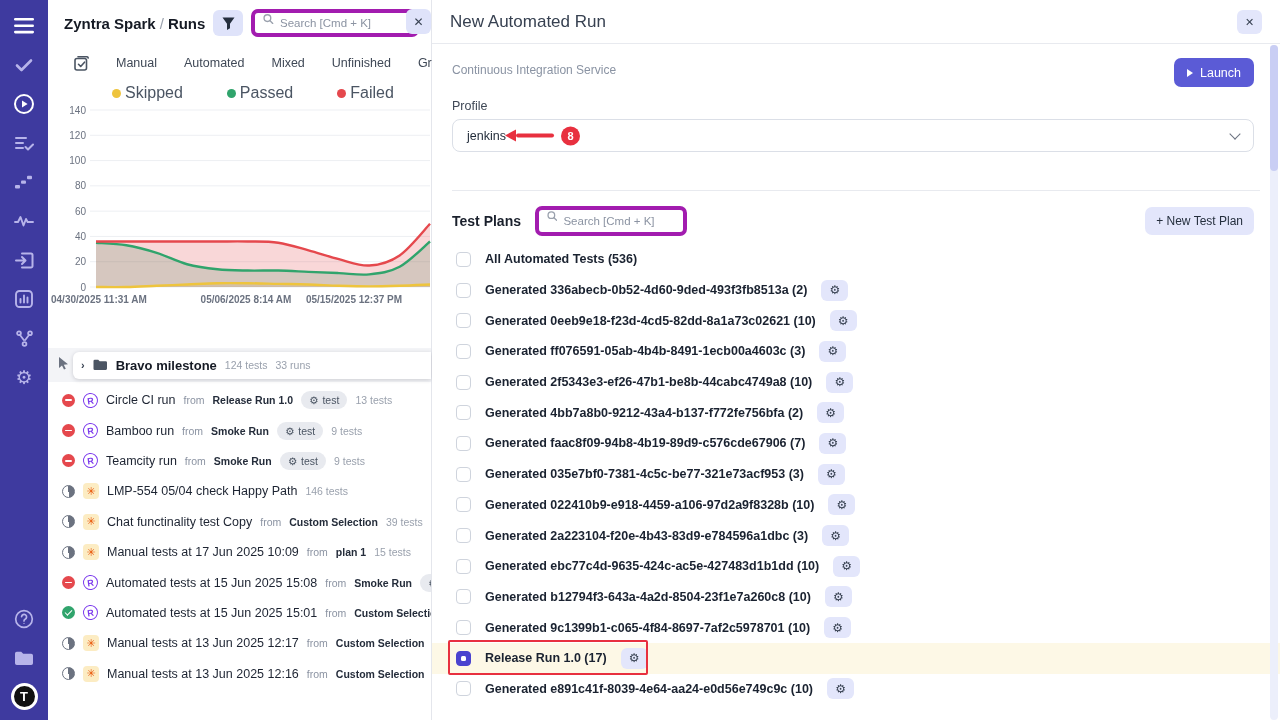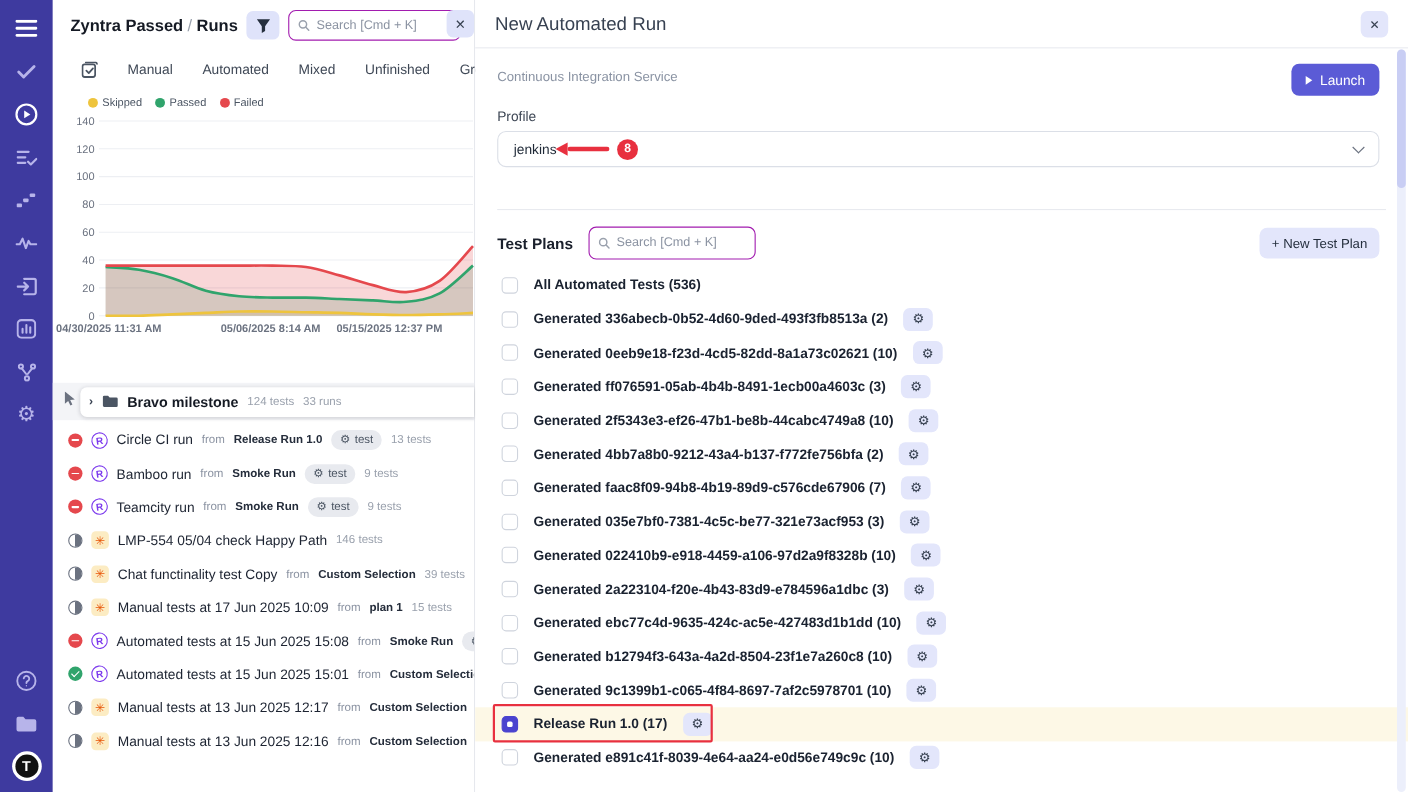--- a/index.html
+++ b/index.html
@@ -21,36 +21,36 @@
     display:flex; align-items:center; justify-content:center; font-size:13px; font-weight:700; }
 
   
   .left-panel { width:384px; flex-shrink:0; background:#fff; border-right:1px solid #e4e6ec;
     display:flex; flex-direction:column; position:relative; }
   .lp-header { height:46px; display:flex; align-items:center; gap:8px; padding:0 12px 0 16px; position:relative; }
   .brand { font-size:15px; font-weight:700; color:#151a24; white-space:nowrap; }
   .brand .sep { color:#9aa1ad; font-weight:400; padding:0 4px; }
   .chip-btn { width:30px; height:26px; border-radius:6px; background:#dfe3fa; display:flex;
     align-items:center; justify-content:center; cursor:pointer; flex-shrink:0; }
-  .search-box { flex:1; height:28px; border:1px solid #a21caf; border-radius:7px; background:#fff;
-    display:flex; align-items:center; gap:6px; padding:0 8px; min-width:0; }
+  .search-box { flex:1; height:28px; border:4px solid #a21caf; border-radius:7px; background:#fff;
+    display:flex; gap:6px; padding:0 8px; min-width:0; }
   .search-box input { border:none; outline:none; width:100%; font-size:11.5px;
     font-family:"Liberation Sans",sans-serif; color:#374151; background:transparent; }
   .search-box input::placeholder { color:#8b93a2; }
   .lp-close { position:absolute; right:0; top:9px; width:25px; height:25px; border-radius:6px;
     background:#dfe3fa; display:flex; align-items:center; justify-content:center; font-size:12px;
     color:#374151; cursor:pointer; z-index:3; }
   .lp-tabs { height:34px; display:flex; align-items:center; gap:27px; padding-left:26px; }
   .tab { font-size:12.5px; color:#3f4856; font-weight:500; cursor:pointer; white-space:nowrap; }
   .tabs-icon { color:#4b5563; display:flex; }
 
   
   .lp-chart { margin:4px 0 0 8px; width:376px; position:relative; }
   .legend { display:flex; gap:12px; padding-left:24px; height:18px; align-items:center; }
-  .legend .li { display:flex; align-items:center; gap:4px; font-size:10px; color:#4b5563; }
+  .legend .li { display:flex; align-items:center; gap:4px; font-size:16px; color:#4b5563;margin-left:32px; }
   .dot { width:9px; height:9px; border-radius:50%; }
   .xlabels { position:relative; height:14px; font-size:10px; color:#6b7280; }
   .xlabels span { position:absolute; top:0; white-space:nowrap;font-weight:bold; }
 
   
   .milestone-strip { margin-top:40px; height:34px; background:#f3f4f7; display:flex; align-items:center;
     padding-left:10px; gap:4px; }
   .cursor-ic { color:#6b7280; flex-shrink:0; }
   .milestone-card { flex:1; height:27px; background:#fff; border-radius:6px 0 0 6px;
     box-shadow:0 1px 4px rgba(20,24,40,.18); display:flex; align-items:center; gap:8px;
@@ -224,21 +224,21 @@
         </svg>
     </div>
     <div class="sb-logo">
       <span class="t">T</span>
     </div>
   </aside>
 
   <section class="left-panel">
     <div class="lp-header">
       <div class="brand">
-        <span>Zyntra Passed</span><span class="sep">/</span><span>Runs</span>
+        <span>Zyntra Spark</span><span class="sep">/</span><span>Runs</span>
       </div>
       <div class="chip-btn">
         <svg width="13" height="13" viewBox="0 0 13 13" fill="#252f3e">
             <path d="M0.5 0.5h12L8 6.8v4.4L5 13V6.8z"></path>
           </svg>
       </div>
       <div class="search-box">
         <svg width="12" height="12" viewBox="0 0 12 12" fill="none" stroke="#9aa1ad" stroke-width="1.5">
             <circle cx="5" cy="5" r="3.8"></circle>
             <path d="M8 8l3 3" stroke-linecap="round"></path>

